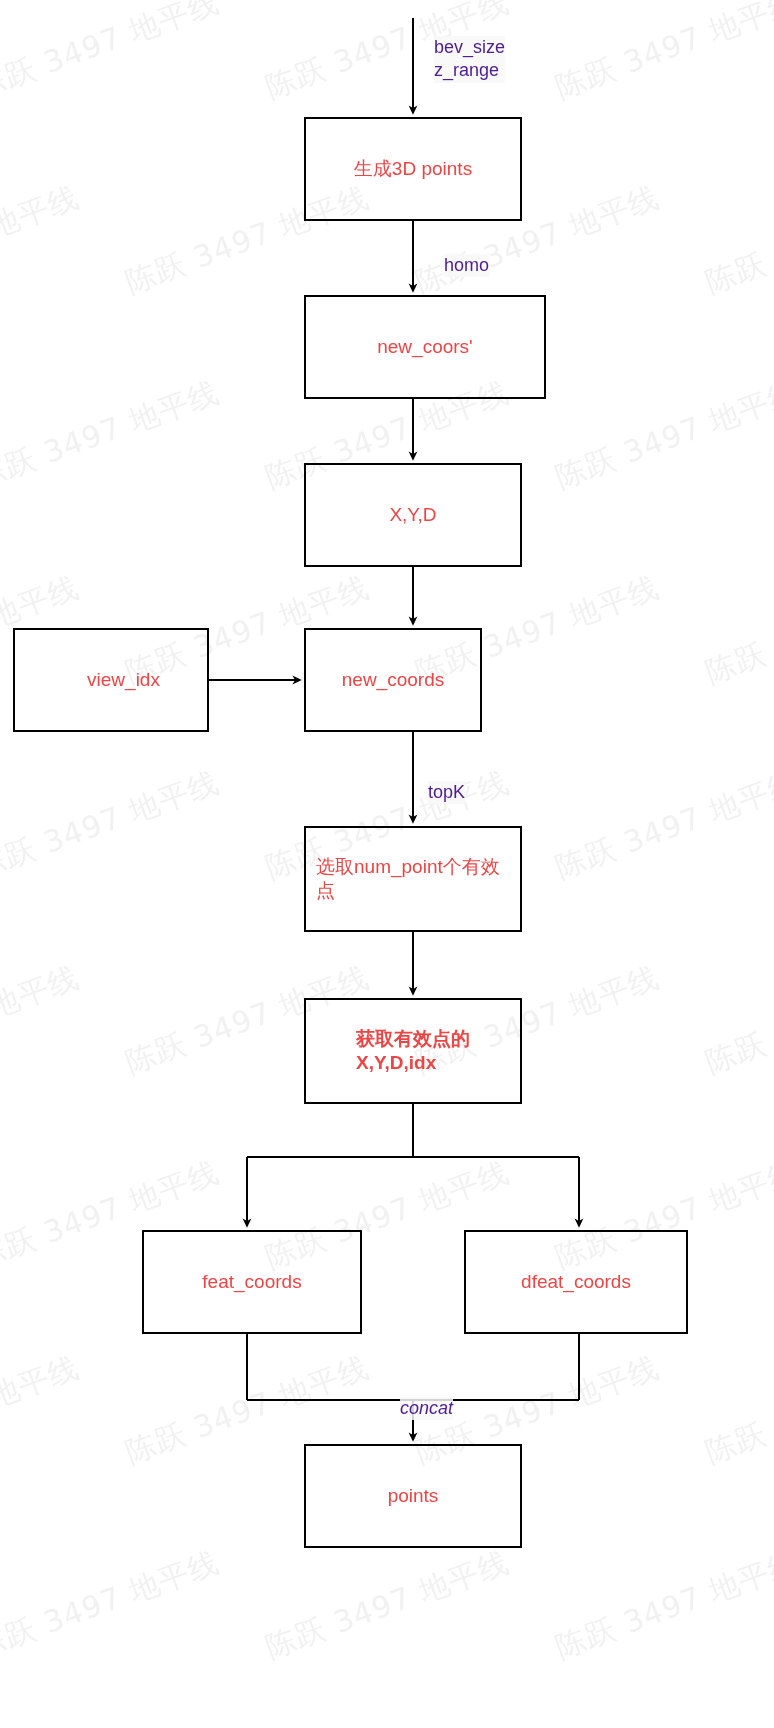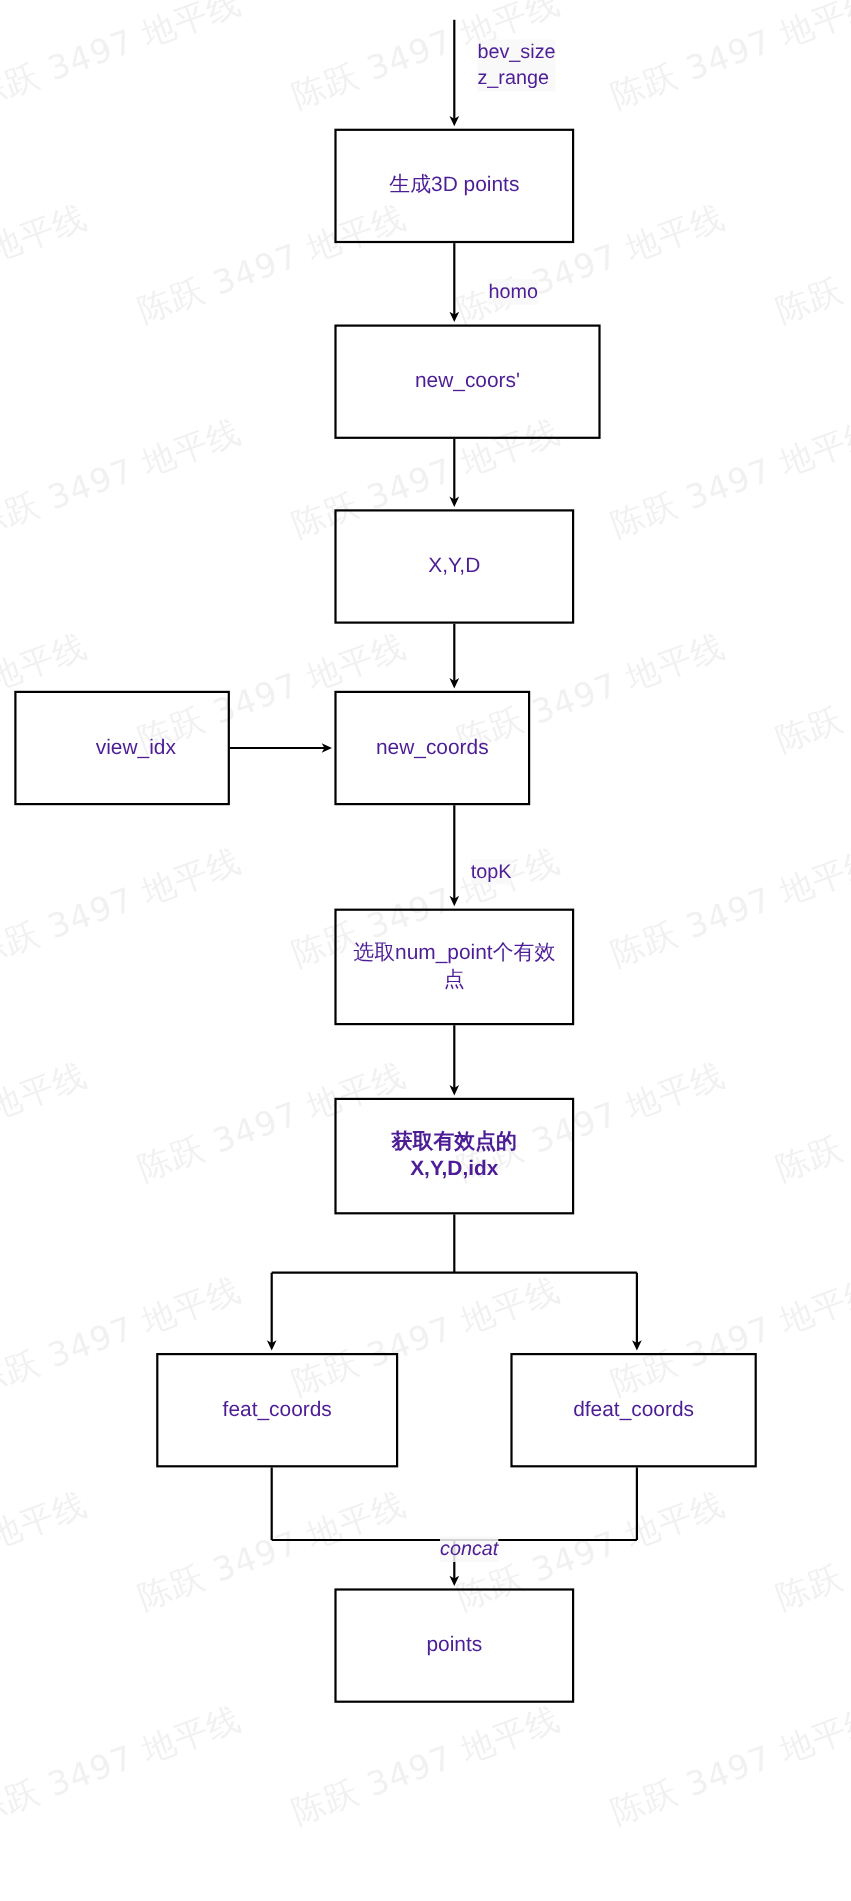--- a/index.html
+++ b/index.html
@@ -22,25 +22,25 @@
     letter-spacing:1px;
     font-family:"DejaVu Sans","Liberation Sans",sans-serif;
   }
   
   #diagram{position:absolute;inset:0;z-index:1;}
   .node{
     position:absolute;
     border:2px solid #000000;
     background:transparent;
     display:flex;align-items:center;justify-content:center;
-    text-align:center;
+    text-align:left;
     box-sizing:border-box;
     font-size:19px;
     line-height:1.28;
-    color:#4c1d95;
+    color:#ef4444;
   }
   .node span{display:block;}
   .edge-label{
     position:absolute;
     font-size:18px;
     color:#4c1d95;
     background:rgba(248,248,248,0.85);
     white-space:pre;
     line-height:1.3;
     z-index:3;

